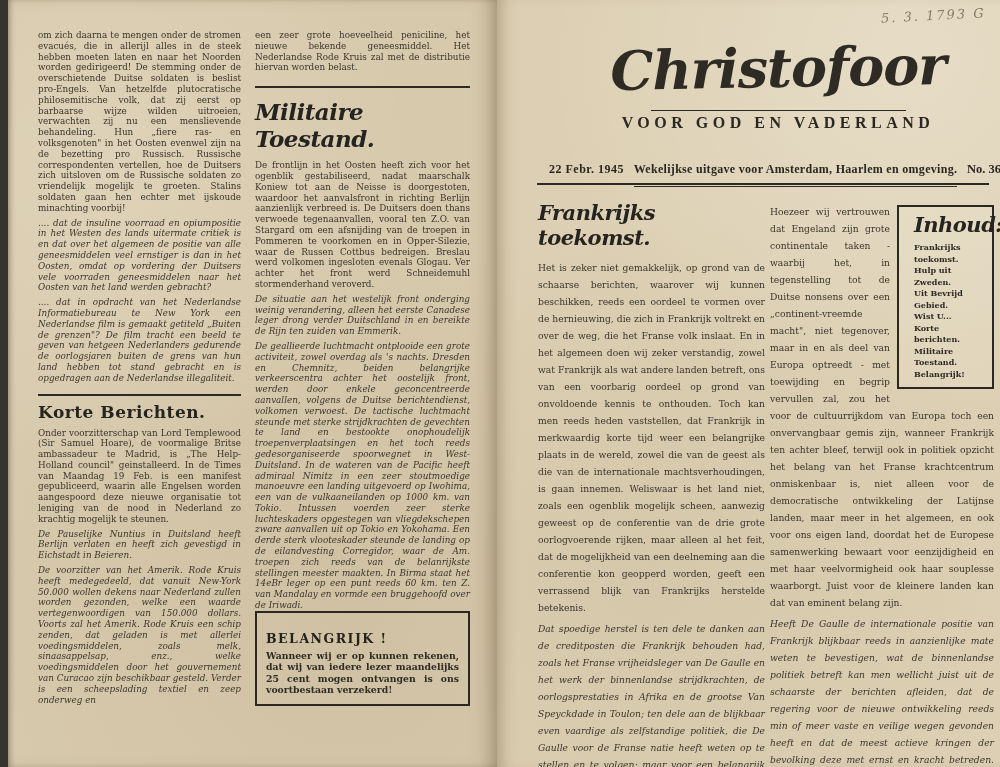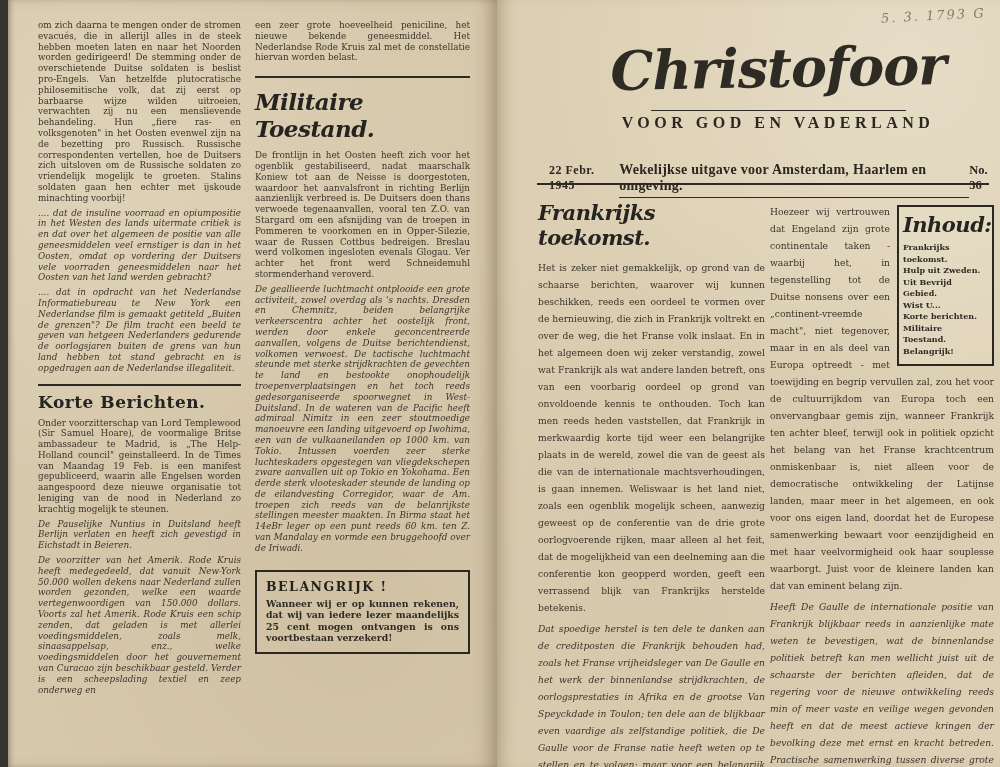--- a/index.html
+++ b/index.html
@@ -17,56 +17,56 @@
     box-shadow: inset -16px 0 20px -12px rgba(92,74,42,.5), inset 4px 0 6px -3px rgba(40,32,18,.45);
   }
   .page-right {
     left:497px; width:503px; background:#dccfb3;
     background-image:
       radial-gradient(circle at 82% 8%, rgba(255,253,244,.3), transparent 45%),
       radial-gradient(circle at 30% 75%, rgba(120,95,55,.07), transparent 55%);
     box-shadow: inset 14px 0 18px -12px rgba(92,74,42,.42);
   }
 
-  .col { position:absolute; top:20px; color:#35312a; }
+  .col { position:absolute; top:30px; color:#35312a; }
   .body-text { font-size:8.8px; line-height:10.8px; text-align:justify; color:#3a352c; }
   .body-text + .body-text { margin-top:4px;font-style:italic; }
   .rp .body-text { font-size:9.2px; line-height:17px; }
 
   .rule { border:none; border-top:2px solid #2d2a23; }
 
   .kb-head { font-size:17px; font-weight:bold; letter-spacing:.5px; color:#262420; margin:6px 0 6px; }
   .script-head { font-style:italic; font-weight:bold; color:#262420; letter-spacing:-.5px; }
 
   .mt-head { font-size:23px; margin:10px 0 8px; }
   .fr-head { font-size:21px; margin:0 0 9px; }
 
-  .imp-box { border:2.5px solid #2b2822; padding:7px 9px 8px; margin-top:16px; }
+  .imp-box { border:2.5px solid #2b2822; padding:18px 9px 8px; }
   .imp-head { font-weight:bold; font-size:12.5px; letter-spacing:1.5px; color:#24221d; margin-bottom:4px; }
   .imp-text { font-weight:bold; font-size:9.3px; line-height:11.5px; text-align:justify; color:#2e2b24; }
 
   
   .pencil { position:absolute; right:14px; top:8px; font-style:italic; font-size:13px;
             color:#857c68; transform:rotate(-3deg); letter-spacing:2px; }
   .masthead { position:absolute; left:56px; width:450px; top:36px; text-align:center; }
   .mast-title { font-style:italic; font-weight:bold; font-size:54px; color:#2e2b25;
                 letter-spacing:-1px; transform:rotate(-1deg); }
   .mast-rule { width:255px; margin:10px auto 3px; border:none; border-top:1.3px solid #2d2a23; }
   .mast-sub { font-family:"Liberation Serif", serif; font-weight:bold; font-size:16px;
               letter-spacing:4.5px; color:#2b2822; }
   .dateline { position:absolute; left:40px; width:452px; top:162px; display:flex;
               align-items:baseline; justify-content:space-between;
               font-family:"Liberation Serif", serif; font-weight:bold; color:#2b2822;margin-left:12px; }
   .dl-date { font-size:12px; letter-spacing:.5px; }
-  .dl-center { font-size:14px; letter-spacing:.3px; border-bottom:1.5px solid #2d2a23; padding-bottom:3px; }
+  .dl-center { font-size:12px; letter-spacing:.3px; border-bottom:1.5px solid #2d2a23; padding-bottom:9px; }
   .dl-issue { font-size:12.5px; }
   .dl-rule { position:absolute; left:40px; width:452px; top:183px; border:none; border-top:2px solid #2d2a23; }
 
   
-  .inhoud-box { float:right; width:97px; border:2.5px solid #2b2822; padding:5px 4px 7px;
+  .inhoud-box { float:right; width:97px; border:2.5px solid #2b2822; padding:5px 15px 7px;
                 margin:2px 0 7px 7px; background:rgba(255,252,240,.12); }
   .inhoud-head { font-size:21px; margin-bottom:5px; }
   .inhoud-item { font-weight:bold; font-size:8px; line-height:11.5px; color:#2e2b24; }
 </style>
 </head>
 <body>
 
 <div class="scan">
 
   <div class="page page-left">
@@ -76,24 +76,25 @@
       <p class="body-text">.... dat de insuline voorraad en opiumpositie in het Westen des lands uitermate critiek is en dat over het algemeen de positie van alle geneesmiddelen veel ernstiger is dan in het Oosten, omdat op vordering der Duitsers vele voorraden geneesmiddelen naar het Oosten van het land werden gebracht?</p>
       <p class="body-text">.... dat in opdracht van het Nederlandse Informatiebureau te New York een Nederlandse film is gemaakt getiteld „Buiten de grenzen"? De film tracht een beeld te geven van hetgeen Nederlanders gedurende de oorlogsjaren buiten de grens van hun land hebben tot stand gebracht en is opgedragen aan de Nederlandse illegaliteit.</p>
       <hr class="rule" style="margin:10px 0 5px;">
       <h2 class="kb-head">Korte Berichten.</h2>
       <p class="body-text">Onder voorzitterschap van Lord Templewood (Sir Samuel Hoare), de voormalige Britse ambassadeur te Madrid, is „The Help-Holland council" geinstalleerd. In de Times van Maandag 19 Feb. is een manifest gepubliceerd, waarin alle Engelsen worden aangespoord deze nieuwe organisatie tot leniging van de nood in Nederland zo krachtig mogelijk te steunen.</p>
       <p class="body-text">De Pauselijke Nuntius in Duitsland heeft Berlijn verlaten en heeft zich gevestigd in Eichstadt in Beieren.</p>
       <p class="body-text">De voorzitter van het Amerik. Rode Kruis heeft medegedeeld, dat vanuit New-York 50.000 wollen dekens naar Nederland zullen worden gezonden, welke een waarde vertegenwoordigen van 150.000 dollars. Voorts zal het Amerik. Rode Kruis een schip zenden, dat geladen is met allerlei voedingsmiddelen, zoals melk, sinaasappelsap, enz., welke voedingsmiddelen door het gouvernement van Curacao zijn beschikbaar gesteld. Verder is een scheepslading textiel en zeep onderweg en</p>
     </div>
 
     <div class="col" style="left:247px; width:215px;">
-      <p class="body-text">een zeer grote hoeveelheid peniciline, het nieuwe bekende geneesmiddel. Het Nederlandse Rode Kruis zal met de constellatie hiervan worden belast.</p>
+      <p class="body-text">een zeer grote hoeveelheid peniciline, het nieuwe bekende geneesmiddel. Het Nederlandse Rode Kruis zal met de distributie hiervan worden belast.</p>
       <hr class="rule" style="margin:13px 0 0;">
       <h2 class="script-head mt-head">Militaire Toestand.</h2>
       <p class="body-text">De frontlijn in het Oosten heeft zich voor het ogenblik gestabiliseerd, nadat maarschalk Koniew tot aan de Neisse is doorgestoten, waardoor het aanvalsfront in richting Berlijn aanzienlijk verbreed is. De Duitsers doen thans verwoede tegenaanvallen, vooral ten Z.O. van Stargard om een afsnijding van de troepen in Pommeren te voorkomen en in Opper-Silezie, waar de Russen Cottbus bedreigen. Breslau werd volkomen ingesloten evenals Glogau. Ver achter het front werd Schneidemuhl stormenderhand veroverd.</p>
+      <p class="body-text">De situatie aan het westelijk front onderging weinig verandering, alleen het eerste Canadese leger drong verder Duitschland in en bereikte de Rijn ten zuiden van Emmerik.</p>
       <p class="body-text">De geallieerde luchtmacht ontplooide een grote activiteit, zowel overdag als 's nachts. Dresden en Chemnitz, beiden belangrijke verkeerscentra achter het oostelijk front, werden door enkele geconcentreerde aanvallen, volgens de Duitse berichtendienst, volkomen verwoest. De tactische luchtmacht steunde met sterke strijdkrachten de gevechten te land en bestookte onophoudelijk troepenverplaatsingen en het toch reeds gedesorganiseerde spoorwegnet in West-Duitsland. In de wateren van de Pacific heeft admiraal Nimitz in een zeer stoutmoedige manoeuvre een landing uitgevoerd op Iwohima, een van de vulkaaneilanden op 1000 km. van Tokio. Intussen voerden zeer sterke luchteskaders opgestegen van vliegdekschepen zware aanvallen uit op Tokio en Yokohama. Een derde sterk vlooteskader steunde de landing op de eilandvesting Corregidor, waar de Am. troepen zich reeds van de belanrijkste stellingen meester maakten. In Birma staat het 14eBr leger op een punt reeds 60 km. ten Z. van Mandalay en vormde een bruggehoofd over de Iriwadi.</p>
       <div class="imp-box">
         <div class="imp-head">BELANGRIJK !</div>
         <div class="imp-text">Wanneer wij er op kunnen rekenen, dat wij van iedere lezer maandelijks 25 cent mogen ontvangen is ons voortbestaan verzekerd!</div>
       </div>
     </div>
 
   </div>
 
   <div class="page page-right rp">

